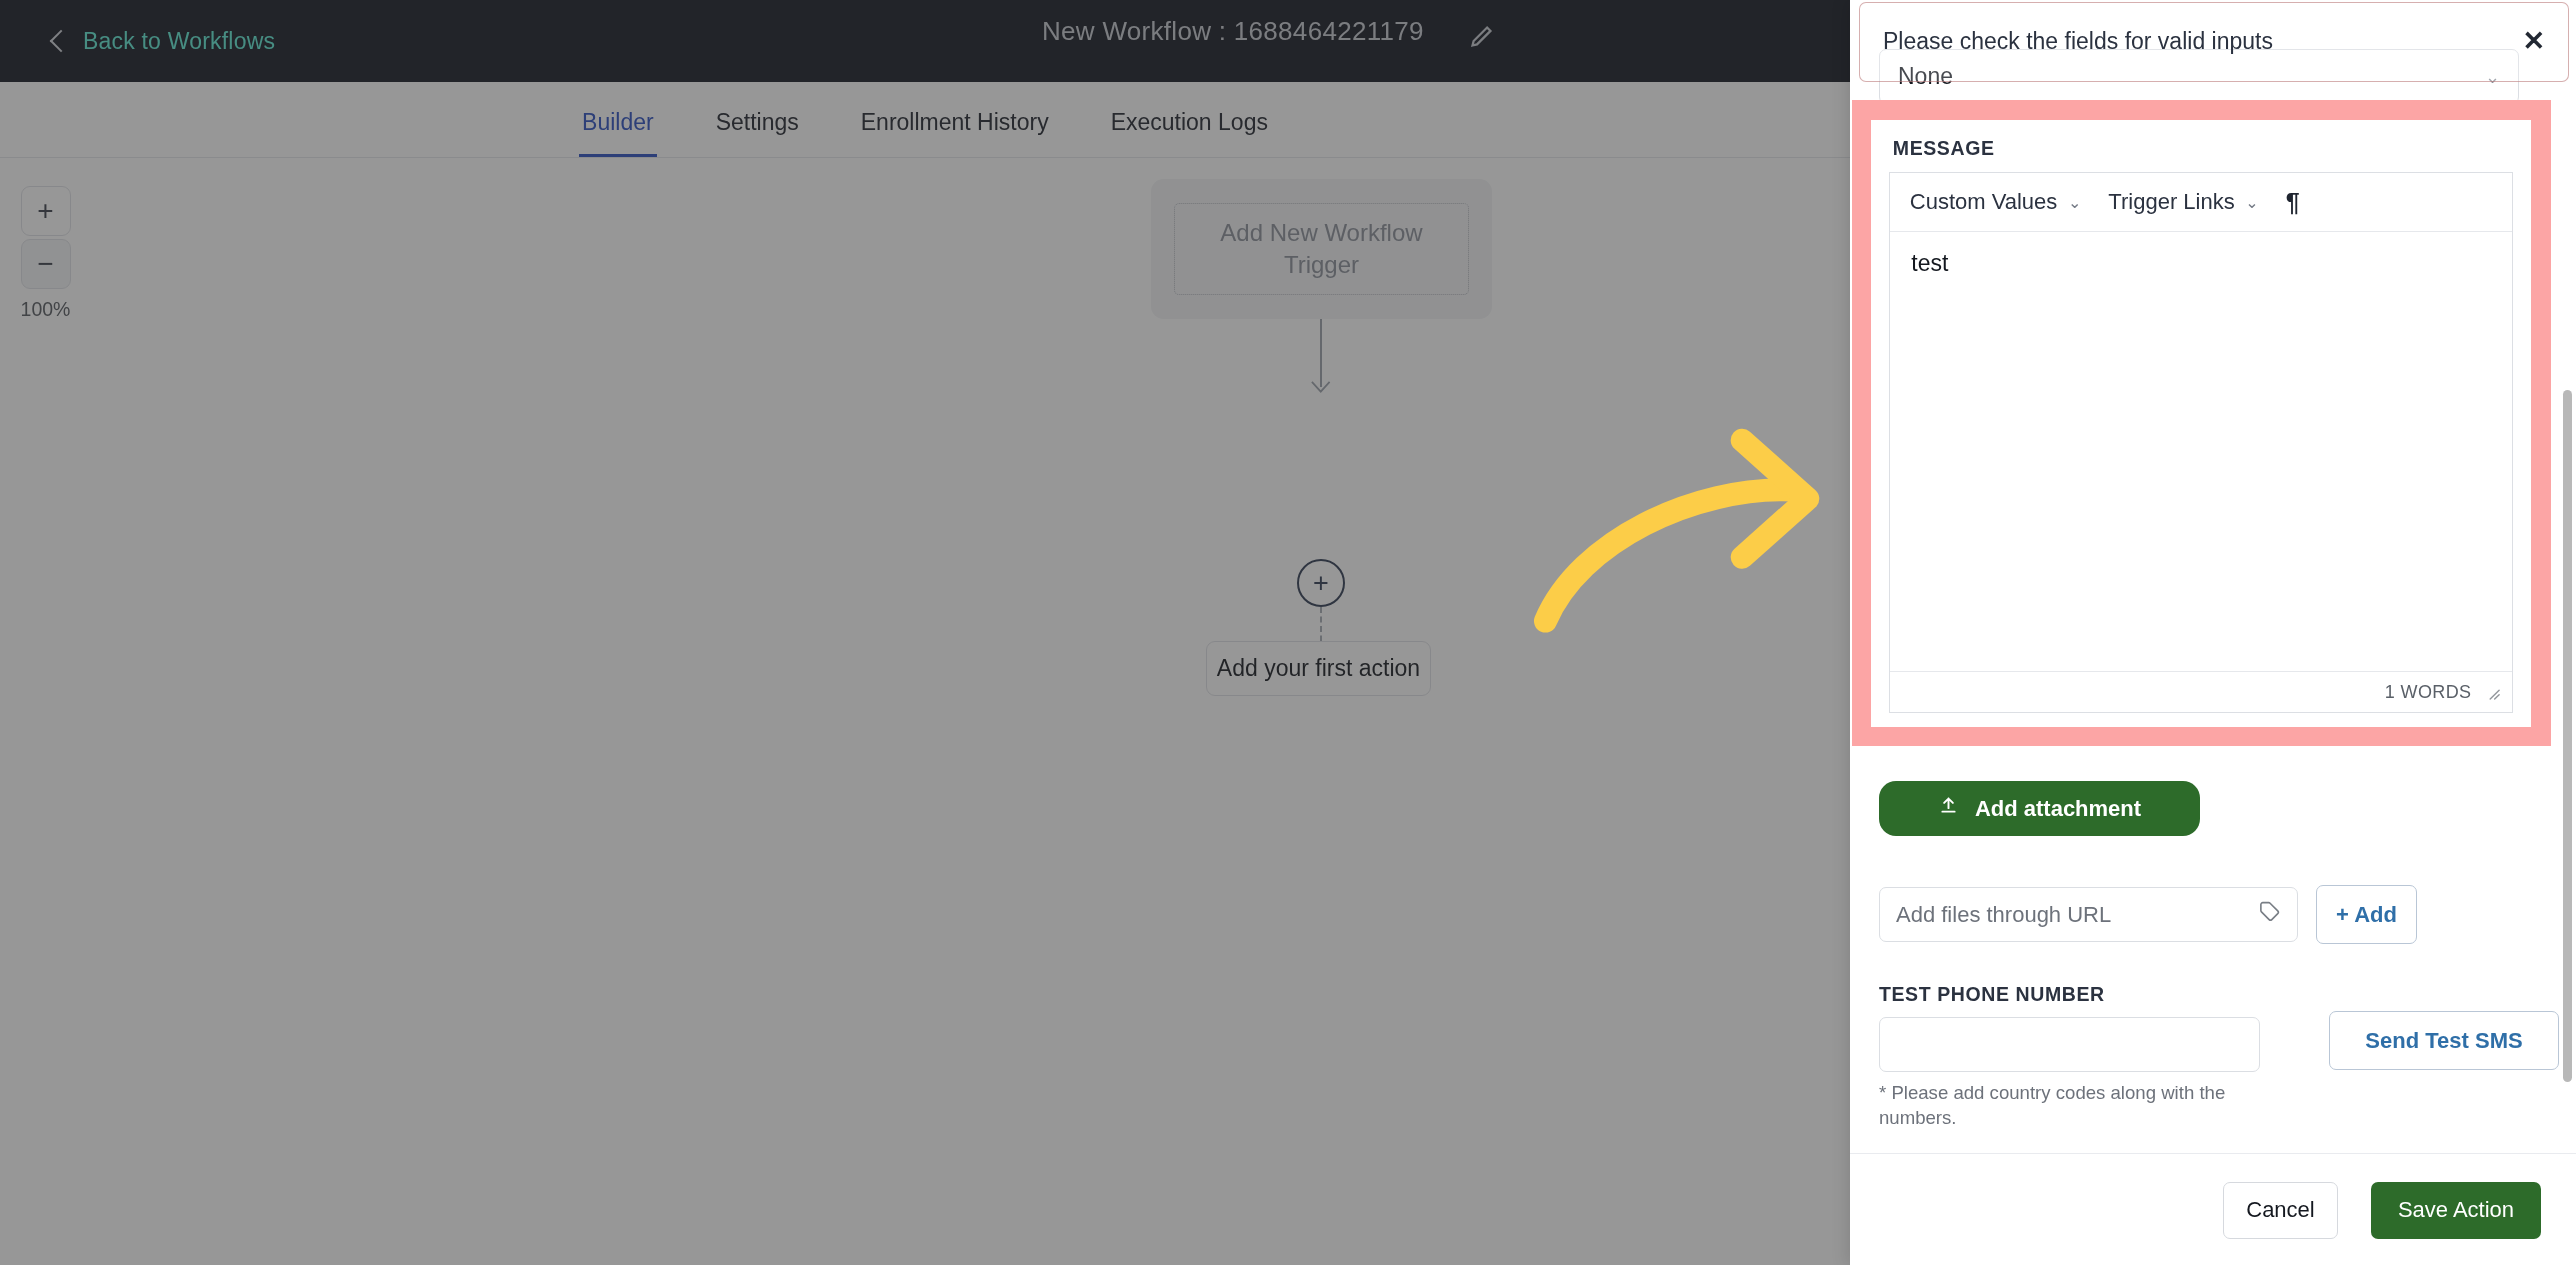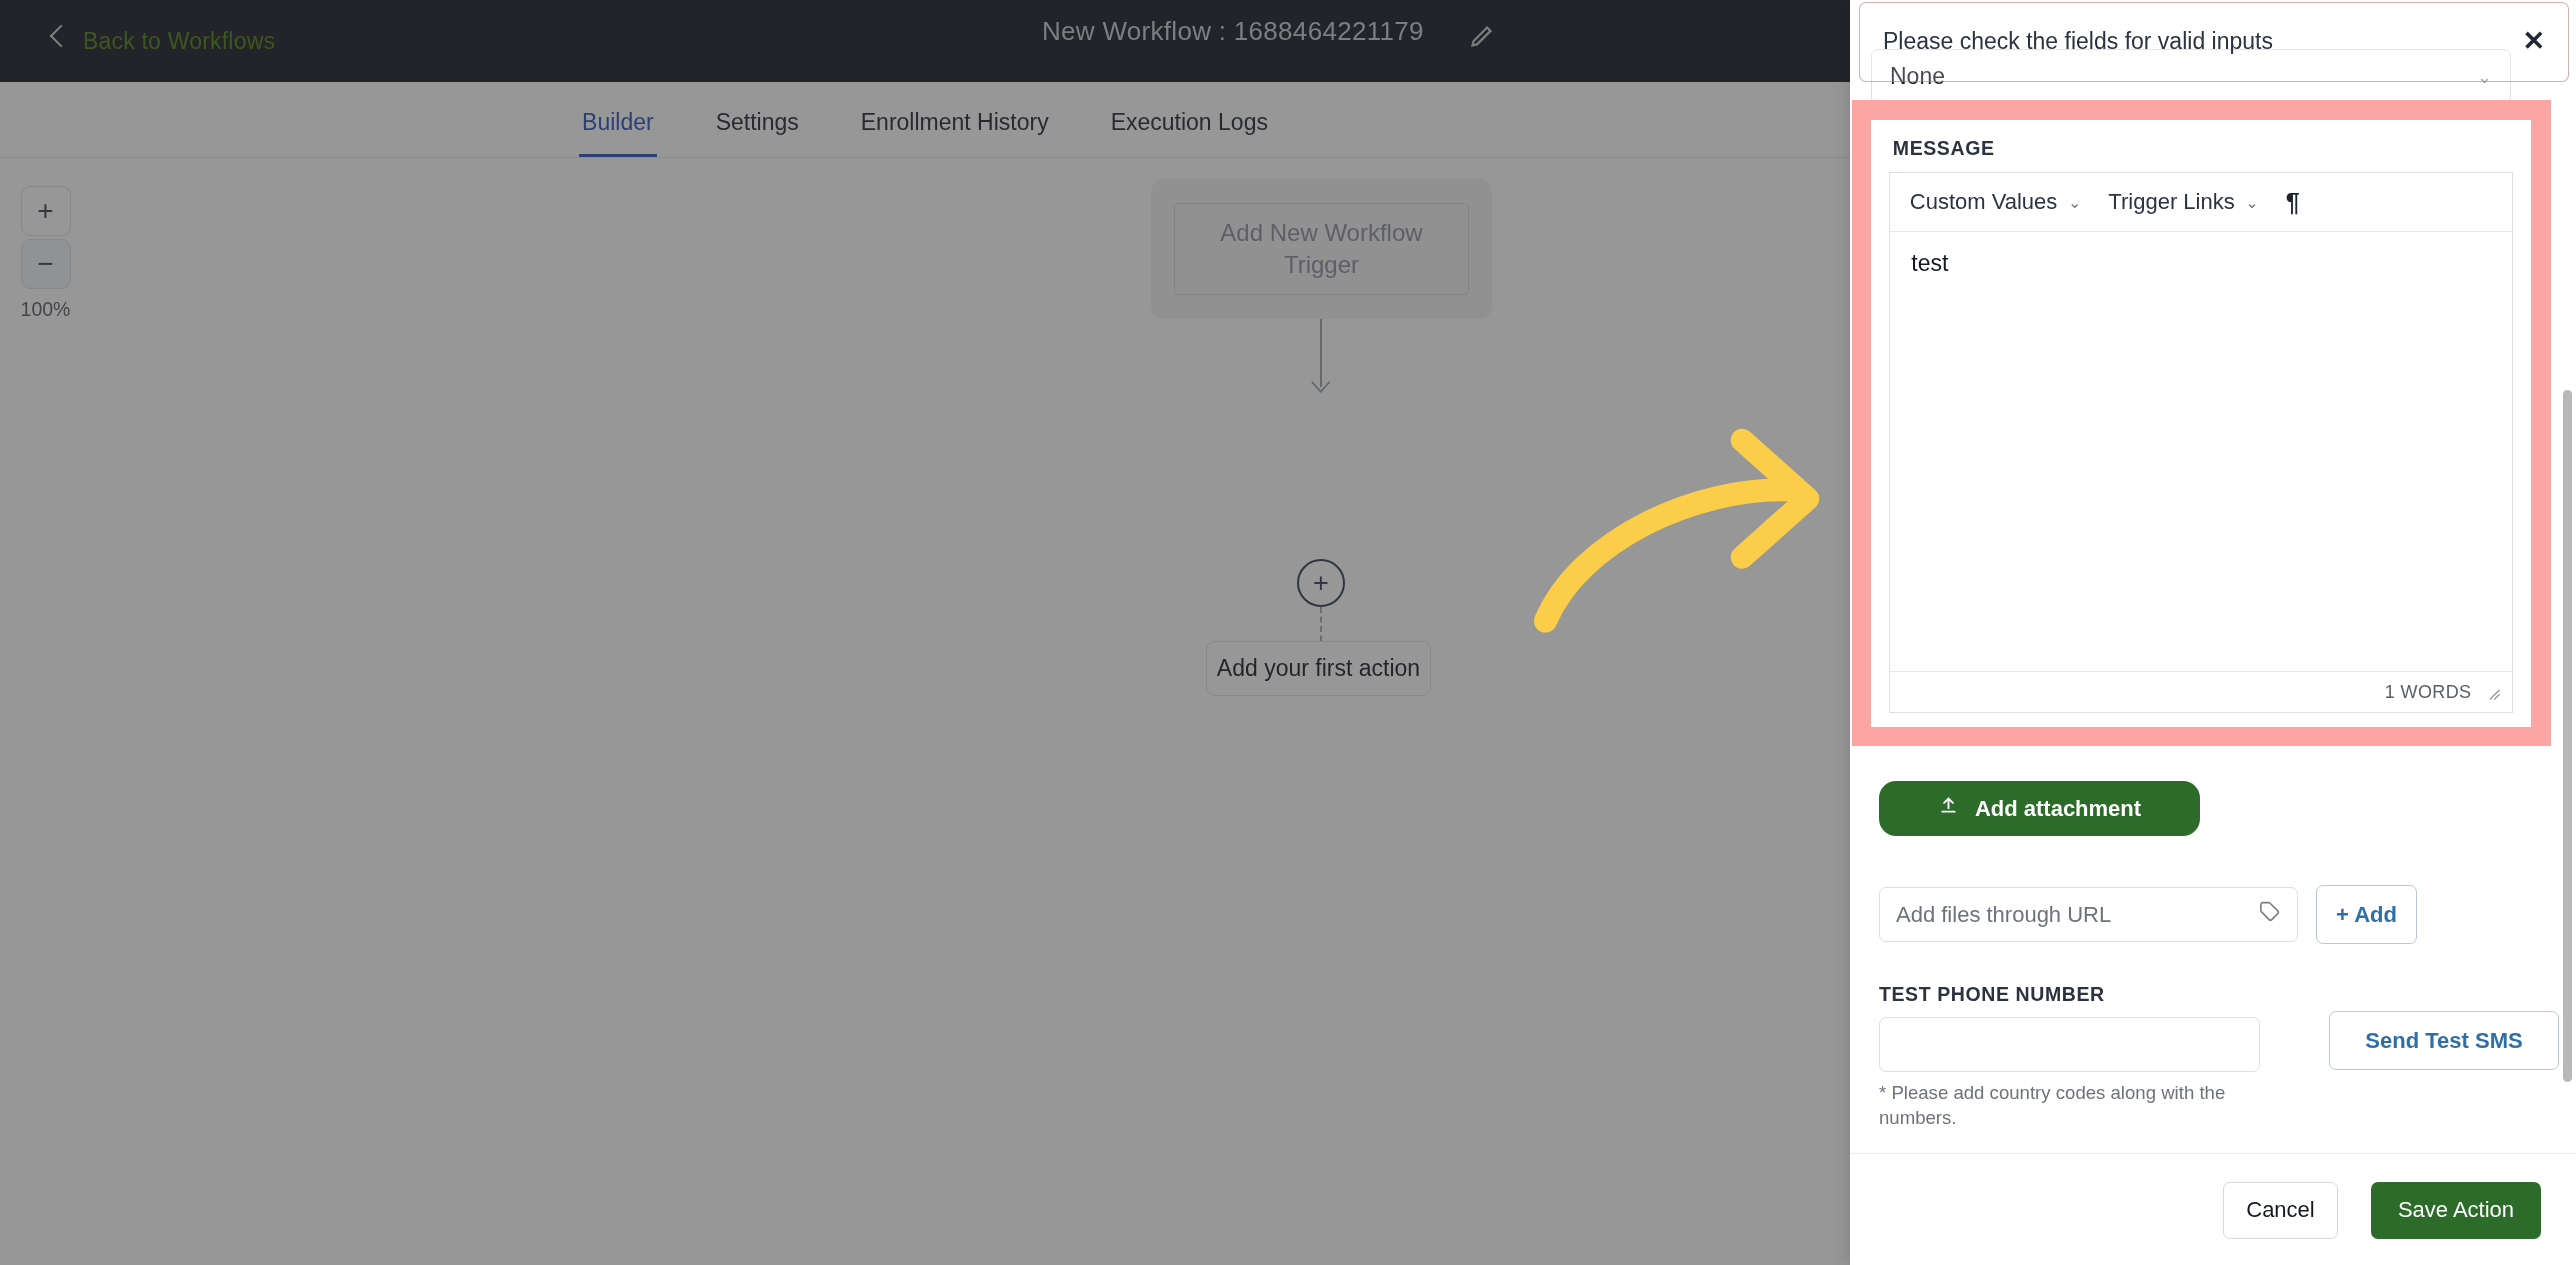--- a/index.html
+++ b/index.html
@@ -17,23 +17,23 @@
   }
 
   
   .topbar {
     position: absolute; top: 0; left: 0;
     width: 1850px; height: 82px;
     background: #141823;
     display: flex; align-items: center;
   }
   .back-link {
-    display: flex; align-items: flex-start; gap: 14px;
+    display: flex; align-items: center; gap: 14px;
     margin-left: 53px;
-    color: #4d7c0f; font-size: 23px; letter-spacing: 0.2px;
+    color: #5eead4; font-size: 23px; letter-spacing: 0.2px;
     cursor: pointer;
   }
   .chev-left {
     display:inline-block; width: 16px; height: 16px;
     border-left: 2.7px solid #cfd2d8; border-bottom: 2.7px solid #cfd2d8;
     transform: rotate(45deg);
     position: relative; top: 0px;
   }
   .wf-title {
     position: absolute; left: 1042px; top: 16px;
@@ -150,21 +150,21 @@
   }
   .panel-body {
     position: absolute; top: 0; left: 0; right: 0; bottom: 113px;
     overflow: hidden;
   }
   .panel-scroll {
     position: absolute; top: 0; left: 0; width: 100%;
   }
 
   .field-select {
-    position: absolute; left: 21px; top: 49px;
+    position: absolute; left: 29px; top: 49px;
     width: 640px; height: 55px;
     border: 0.9px solid #dbdee3; border-radius: 7px;
     background: #fff;
     display: flex; align-items: center; padding: 0 18px;
     font-size: 23px; color: #14181f;
     cursor: pointer;
   }
   .field-select .caret { margin-left: auto; color:#8b9099; font-size: 18px; }
 
   

